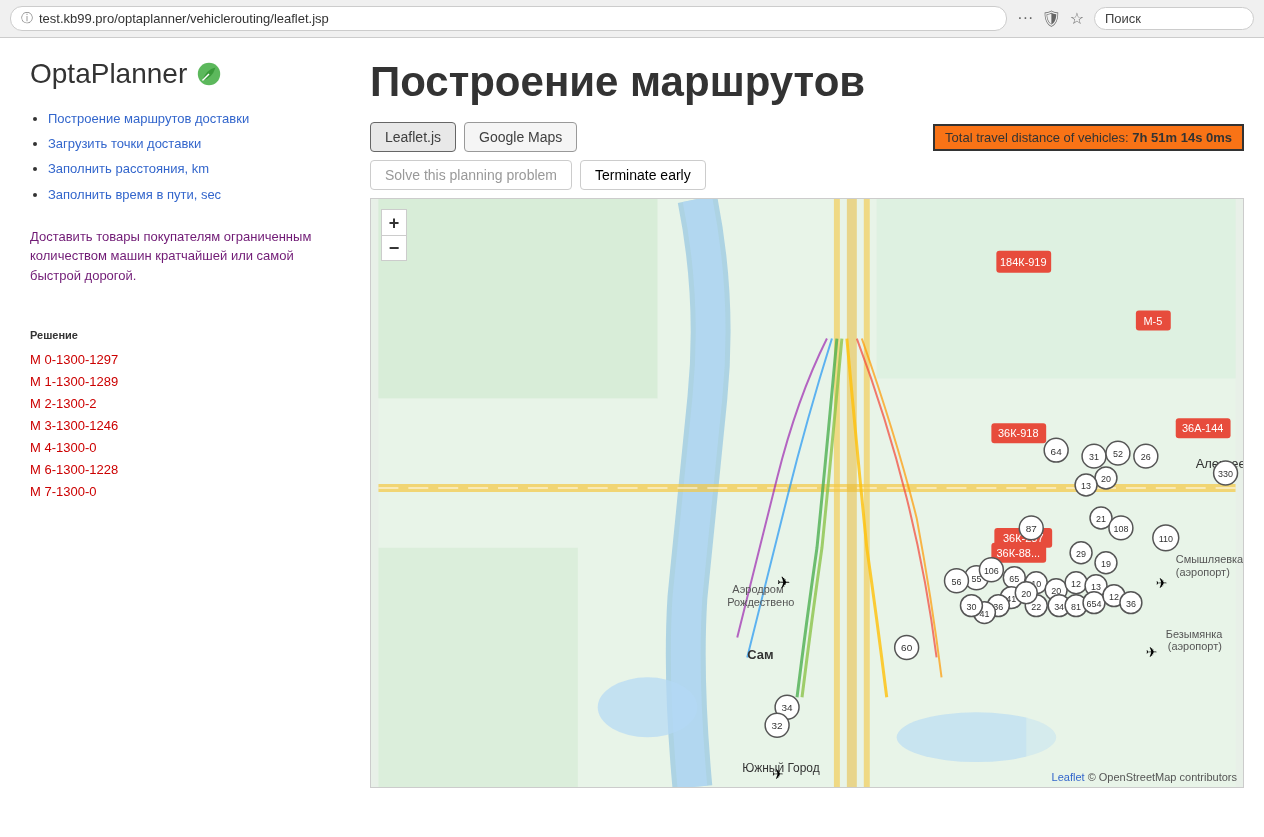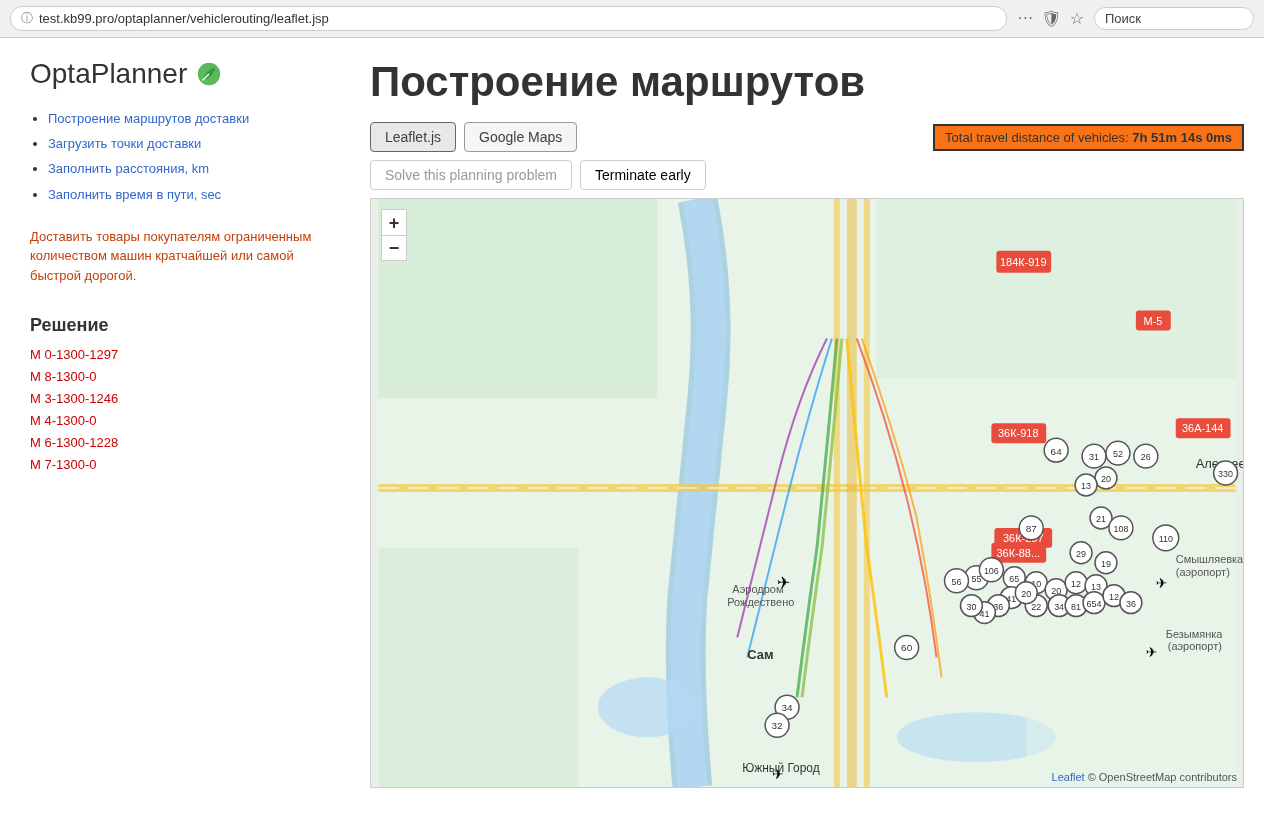--- a/index.html
+++ b/index.html
@@ -84,29 +84,29 @@
       line-height: 1.8;
     }
     .nav-links li a {
       color: #3366cc;
       text-decoration: none;
       font-size: 13px;
     }
 
     .description {
       font-size: 13px;
-      color: #c2410c;
+      color: #701a75;
       line-height: 1.5;
-      margin-bottom: 10px;
+      margin-bottom: 24px;
     }
 
     .solution-section { margin-top: 10px; }
     .solution-title {
       font-weight: bold;
-      font-size: 18px;
+      font-size: 11px;
       margin-bottom: 8px;
     }
     .solution-item {
       font-size: 13px;
       color: #cc0000;
       line-height: 1.7;
     }
 
     
     .main-content {
@@ -273,21 +273,22 @@
     </ul>
 
     <div class="description">
       <p>Доставить товары покупателям ограниченным количеством машин кратчайшей или самой быстрой дорогой.</p>
       <br>
     </div>
 
     <div class="solution-section">
       <div class="solution-title">Решение</div>
       <div class="solution-item">М 0-1300-1297</div>
-      <div class="solution-item">М 8-1300-0</div>
+      <div class="solution-item">М 1-1300-1289</div>
+      <div class="solution-item">М 2-1300-2</div>
       <div class="solution-item">М 3-1300-1246</div>
       <div class="solution-item">М 4-1300-0</div>
       <div class="solution-item">М 6-1300-1228</div>
       <div class="solution-item">М 7-1300-0</div>
     </div>
 
   </div>
 
   <div class="main-content">
 

